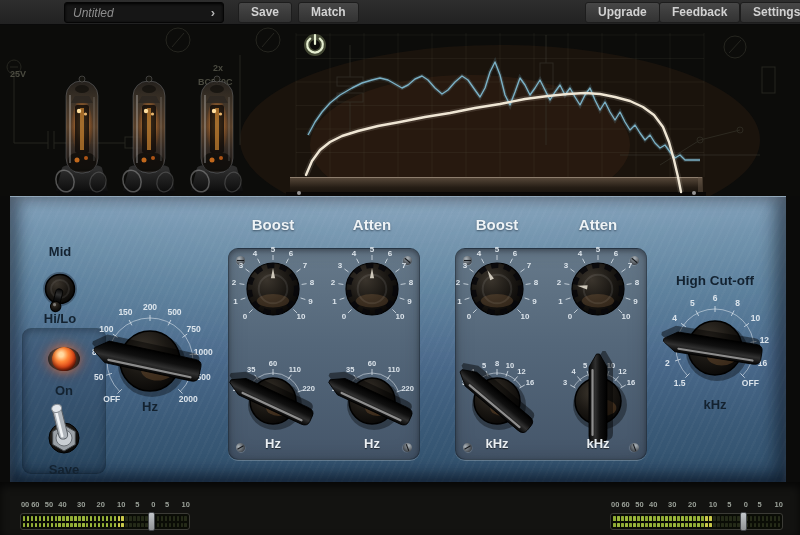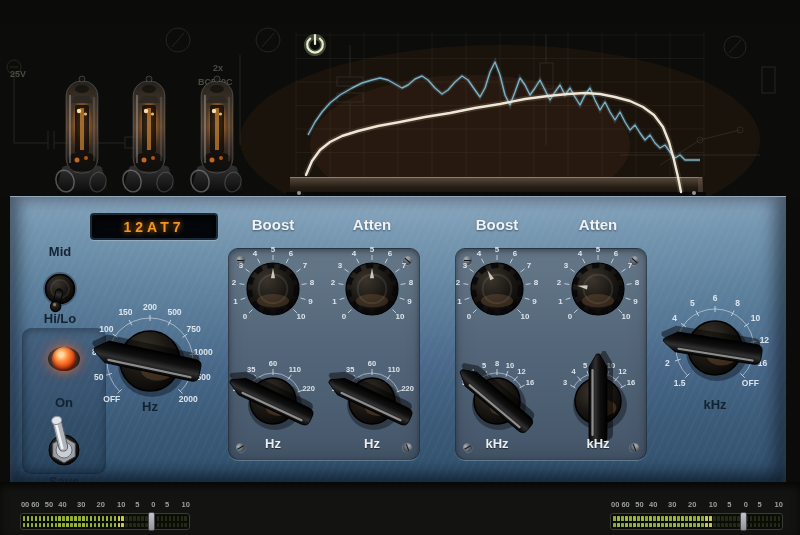--- a/index.html
+++ b/index.html
@@ -75,21 +75,21 @@
   .pwr-recess{position:absolute;left:12px;top:131px;width:84px;height:146px;border-radius:9px;
     background:rgba(6,16,28,.16);border:1px solid rgba(5,15,25,.25);
     box-shadow:inset 0 2px 7px rgba(0,0,15,.3);display:flex;flex-direction:column;align-items:center;}
   .lamp-bezel{margin-top:18px;width:32px;height:32px;border-radius:50%;
     background:radial-gradient(circle at 40% 35%,#3a3f44,#121518 70%);
     display:flex;align-items:center;justify-content:center;
     box-shadow:0 0 12px 3px rgba(255,100,40,.35);}
   .lamp-glass{width:24px;height:24px;border-radius:50%;
     background:radial-gradient(circle at 38% 32%,#ffd9a0 0 10%,#ff8838 32%,#e04818 58%,#7a1a08 80%,#3a0d04 100%);
     box-shadow:inset 0 -2px 4px rgba(0,0,0,.5), 0 0 8px rgba(255,120,50,.55);}
-  .on-lbl{position:static;margin-top:24px;width:60px;}
+  .on-lbl{position:static;margin-top:12px;width:60px;}
   .power-lbl{position:static;margin-top:2px;width:70px;}
   #sw-midhilo{position:absolute;left:26px;top:66px;width:48px;height:54px;overflow:visible;}
   #sw-power{width:46px;height:58px;margin-top:4px;overflow:visible;}
 
   
   .bottombar{position:absolute;left:0;top:482px;width:800px;height:53px;background:#131311;
     box-shadow:inset 0 4px 8px rgba(0,0,0,.7);}
   .meter{position:absolute;top:18px;left:20px;width:170px;height:34px;}
   .meter.right{left:610px;width:173px;}
   .mlabels{position:relative;height:10px;}
@@ -99,20 +99,31 @@
   .mrow{display:flex;gap:1.5px;height:5px;}
   .seg{flex:1;border-radius:.5px;}
   .mhandle{position:absolute;top:-2px;bottom:-2px;width:7px;border-radius:2px;z-index:3;
     background:linear-gradient(180deg,#c2c6ca,#7e8286);border:1px solid #43464a;}
 </style>
 </head>
 <body>
 
 <div class="app">
 
+  <div class="topbar">
+    <div class="preset">
+      <span class="preset-name">Untitled</span>
+      <span class="chev">›</span>
+    </div>
+    <button class="tbtn b-save">Save</button>
+    <button class="tbtn b-match">Match</button>
+    <button class="tbtn b-upgrade">Upgrade</button>
+    <button class="tbtn b-feedback">Feedback</button>
+    <button class="tbtn b-settings">Settings</button>
+  </div>
 
   <svg class="scene" id="scene" viewBox="0 0 800 171">
     <defs>
       <radialGradient id="gKnob" cx="38%" cy="32%" r="75%">
         <stop offset="0%" stop-color="#3b352d"></stop>
           <stop offset="55%" stop-color="#1a1713"></stop>
           <stop offset="100%" stop-color="#070605"></stop>
       </radialGradient>
       <linearGradient id="gLever" x1="0" y1="0" x2="0" y2="1">
         <stop offset="0%" stop-color="#060606"></stop>
@@ -288,23 +299,20 @@
           <circle cx="212" cy="135" r="2.5" fill="#e07820" opacity="0.85"></circle>
           <circle cx="221" cy="133" r="2" fill="#c86018" opacity="0.85"></circle>
           <line x1="205" y1="70" x2="205" y2="138" stroke="rgba(255,255,255,.28)" stroke-width="1.8"></line>
           <line x1="229" y1="72" x2="229" y2="136" stroke="rgba(255,255,255,.16)" stroke-width="1.4"></line>
         </g>
       </g>
   </svg>
 
   <div class="panel">
 
-    <div class="display">
-      <span>12AT7</span>
-    </div>
 
     <div class="lbl mid">Mid</div>
     <svg id="sw-midhilo">
       <circle cx="24" cy="26" r="17" fill="rgba(0,0,10,.28)"></circle>
       <circle cx="24" cy="26" r="14.5" fill="url(#gKnob)" stroke="#000" stroke-width="1.5"></circle>
       <circle cx="24" cy="26" r="9" fill="none" stroke="rgba(255,255,255,.08)" stroke-width="2"></circle>
       <g transform="rotate(14 24 26)">
         <rect x="20.5" y="26" width="7" height="17" rx="3.5" fill="url(#gLever)" stroke="#000" stroke-width=".8"></rect>
         <circle cx="24" cy="44" r="5.2" fill="url(#gKnob)" stroke="#000"></circle>
         <circle cx="22.5" cy="42.5" r="1.6" fill="rgba(255,255,255,.35)"></circle>
@@ -591,20 +599,21 @@
           <path d="M 47,-1.5 L 34,-9 L -35,-9 Q -42,-9 -42,-3 L -42,3 Q -42,9 -35,9 L 34,9 L 47,1.5 Z" fill="url(#gLever)" stroke="#000" stroke-width="0.8"></path>
           <path d="M31,-5.5 L-34,-5.5" stroke="rgba(255,255,255,.5)" stroke-width="2.2" stroke-linecap="round"></path>
         </g>
       </svg>
 
     <div class="wunit u-f1a">Hz</div>
     <div class="wunit u-f1b">Hz</div>
     <div class="wunit u-f2a">kHz</div>
     <div class="wunit u-f2b">kHz</div>
 
+    <div class="lbl k-title hc-title">High Cut-off</div>
     <svg id="k-highcut" class="knobsvg">
         <path d="M42.42283553372464,97.57716446627535 A39,39 0 1 1 97.57716446627535,97.57716446627535" fill="none" stroke="rgba(225,233,240,.55)" stroke-width="1"></path>
         <line x1="44.54415587728428" y1="95.45584412271572" x2="40.301515190165" y2="99.698484809835" stroke="rgba(225,233,240,.75)" stroke-width="1"></line>
         <text x="34.644660940672615" y="107.85533905932738" text-anchor="middle" class="dial-num" font-size="8.5">1.5</text>
         <line x1="35.761965413374476" y1="81.12461179749812" x2="30.055626315603554" y2="82.9787137637478" stroke="rgba(225,233,240,.75)" stroke-width="1"></line>
         <text x="22.447174185242325" y="87.95084971874739" text-anchor="middle" class="dial-num" font-size="8.5">2</text>
         <line x1="34.443219738575046" y1="64.36835925855169" x2="28.517089695004216" y2="63.4297524683103" stroke="rgba(225,233,240,.75)" stroke-width="1"></line>
         <text x="20.615582970243118" y="64.67827674798845" text-anchor="middle" class="dial-num" font-size="8.5">3</text>
         <line x1="40.875388202501895" y1="48.83973091747096" x2="36.02128623625221" y2="45.313019403716126" stroke="rgba(225,233,240,.75)" stroke-width="1"></line>
         <text x="29.549150281252636" y="43.11073738537634" text-anchor="middle" class="dial-num" font-size="8.5">4</text>

